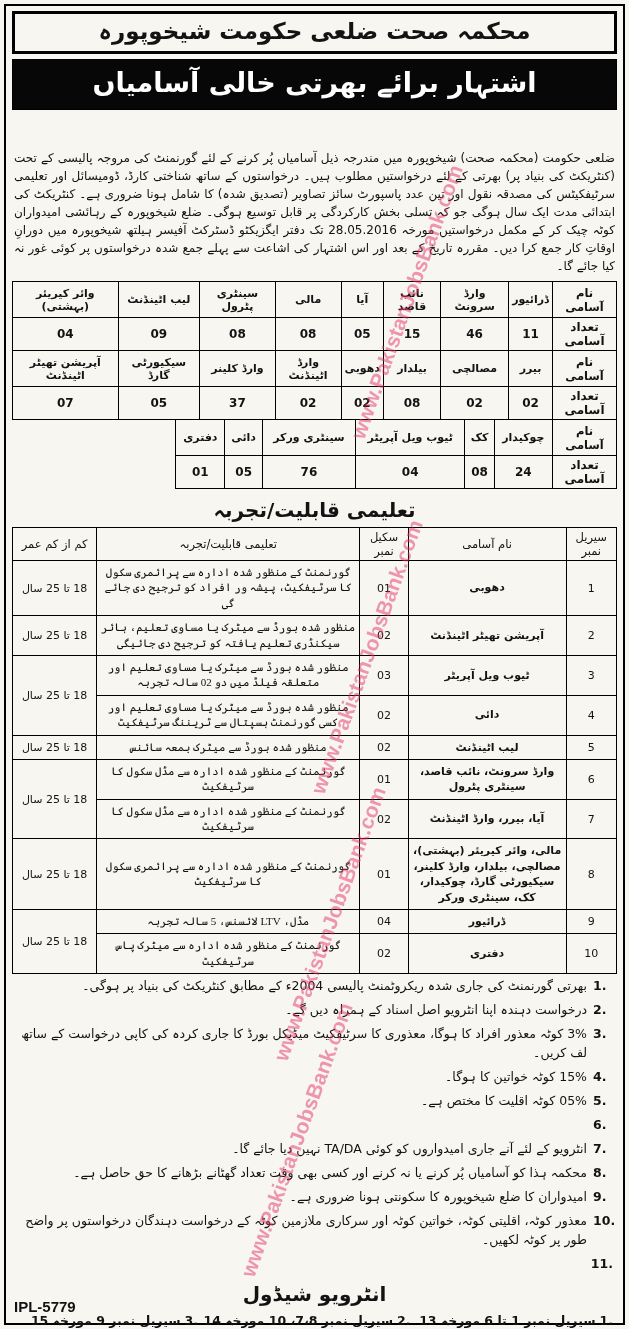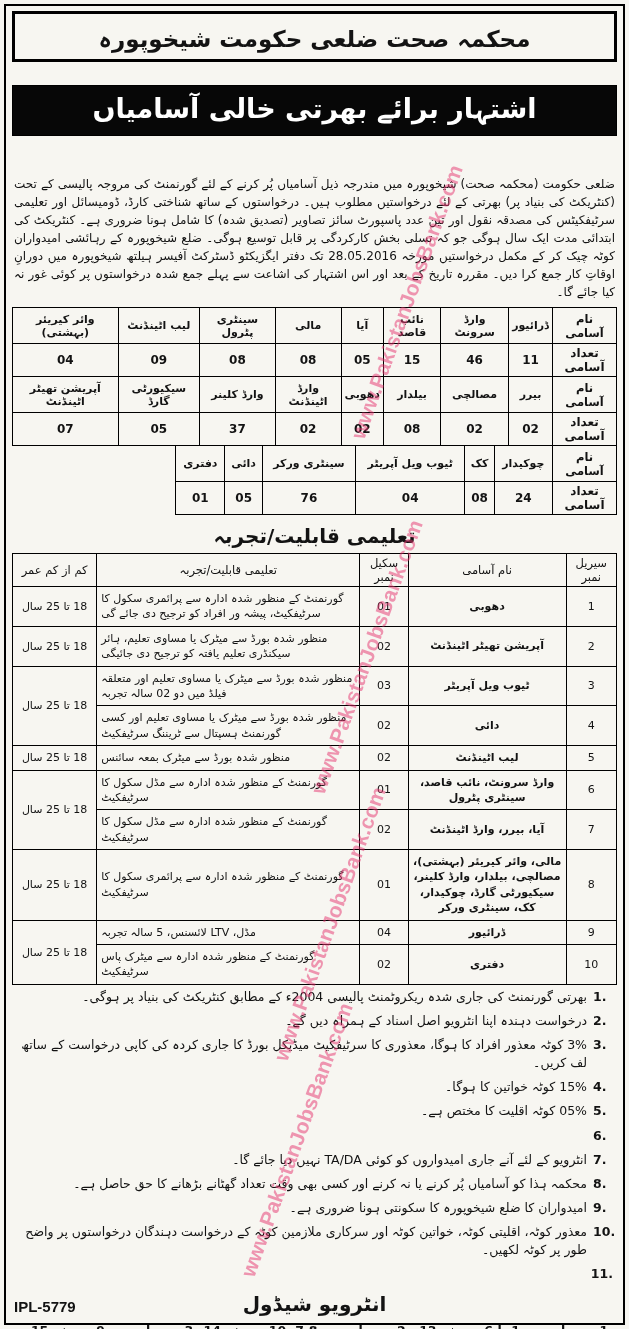--- a/index.html
+++ b/index.html
@@ -1,22 +1,22 @@
 <!DOCTYPE html>
 <html lang="ur" dir="rtl"><head>
 <meta charset="utf-8">
 <style>
   * { margin:0; padding:0; box-sizing:border-box; }
   html,body { background:#dedcd5; }
   body { width:629px; font-family:"DejaVu Sans",sans-serif; color:#131313; }
   .page { position:relative; width:629px; height:1329px; background:#f7f6f1; overflow:hidden; }
   .ad { position:absolute; inset:4px; border:2px solid #000; padding:5px 6px; direction:rtl; }
 
-  .title-box { border:3px solid #000; text-align:center; font-weight:bold; font-size:23px; padding:12px 2px 7px; background:#f7f6f1; }
-  .banner { background:#070707; color:#fff; text-align:center; font-weight:bold; font-size:27px; padding:7px 18px 11px; margin-top:23px; border:1px solid #000; }
+  .title-box { border:3px solid #000; text-align:center; font-weight:bold; font-size:23px; padding:4px 2px 7px; background:#f7f6f1; }
+  .banner { background:#070707; color:#fff; text-align:center; font-weight:bold; font-size:27px; padding:7px 18px 11px; margin-top:5px; border:1px solid #000; }
 
   .intro { font-size:12px; line-height:1.5; text-align:justify; padding:7px 2px 6px;margin-top:32px; }
 
   table { border-collapse:collapse; direction:rtl; }
   td,th { border:1px solid #000; text-align:center; vertical-align:middle; padding:2px 3px; }
 
   .posts { width:100%; font-size:11px; table-layout:auto; }
   .posts .rowlbl { font-weight:bold; width:64px; font-size:11.5px; }
   .posts tr.name td { font-weight:bold; height:36px;margin-top:48px; }
   .posts tr.cnt td { height:20px; font-weight:bold; font-size:12px; }
@@ -25,21 +25,21 @@
   .sec-title { text-align:center; font-weight:bold; font-size:20px; margin:9px 0 5px; }
 
   .qual { width:100%; font-size:11px; }
   .qual th { font-weight:normal; font-size:11.5px; height:32px; }
   .qual td { padding:4px 4px; }
   .qual .c-serial { width:48px; }
   .qual .c-post { width:150px; }
   .qual .c-scale { width:46px; }
   .qual .c-qual { width:250px; }
   .qual .c-age { width:80px; }
-  .qual td.qtext { text-align:left; line-height:1.4; }
+  .qual td.qtext { text-align:center; line-height:1.4;font-family:Liberation Serif, serif; }
   .qual td.pname { font-weight:bold; line-height:1.4; }
 
   .rules { padding:3px 4px 0; }
   .rule { display:flex; gap:6px; font-size:12.5px; line-height:1.45; margin-bottom:6px; }
   .rule .n { font-weight:bold; min-width:20px; text-align:left; direction:ltr; }
 
   .sched-row { display:flex; justify-content:space-between; font-size:12.5px; font-weight:bold; padding:2px 4px; }
   .sched-item { display:flex; gap:4px; }
   .sched-item .n { direction:ltr; }
 

